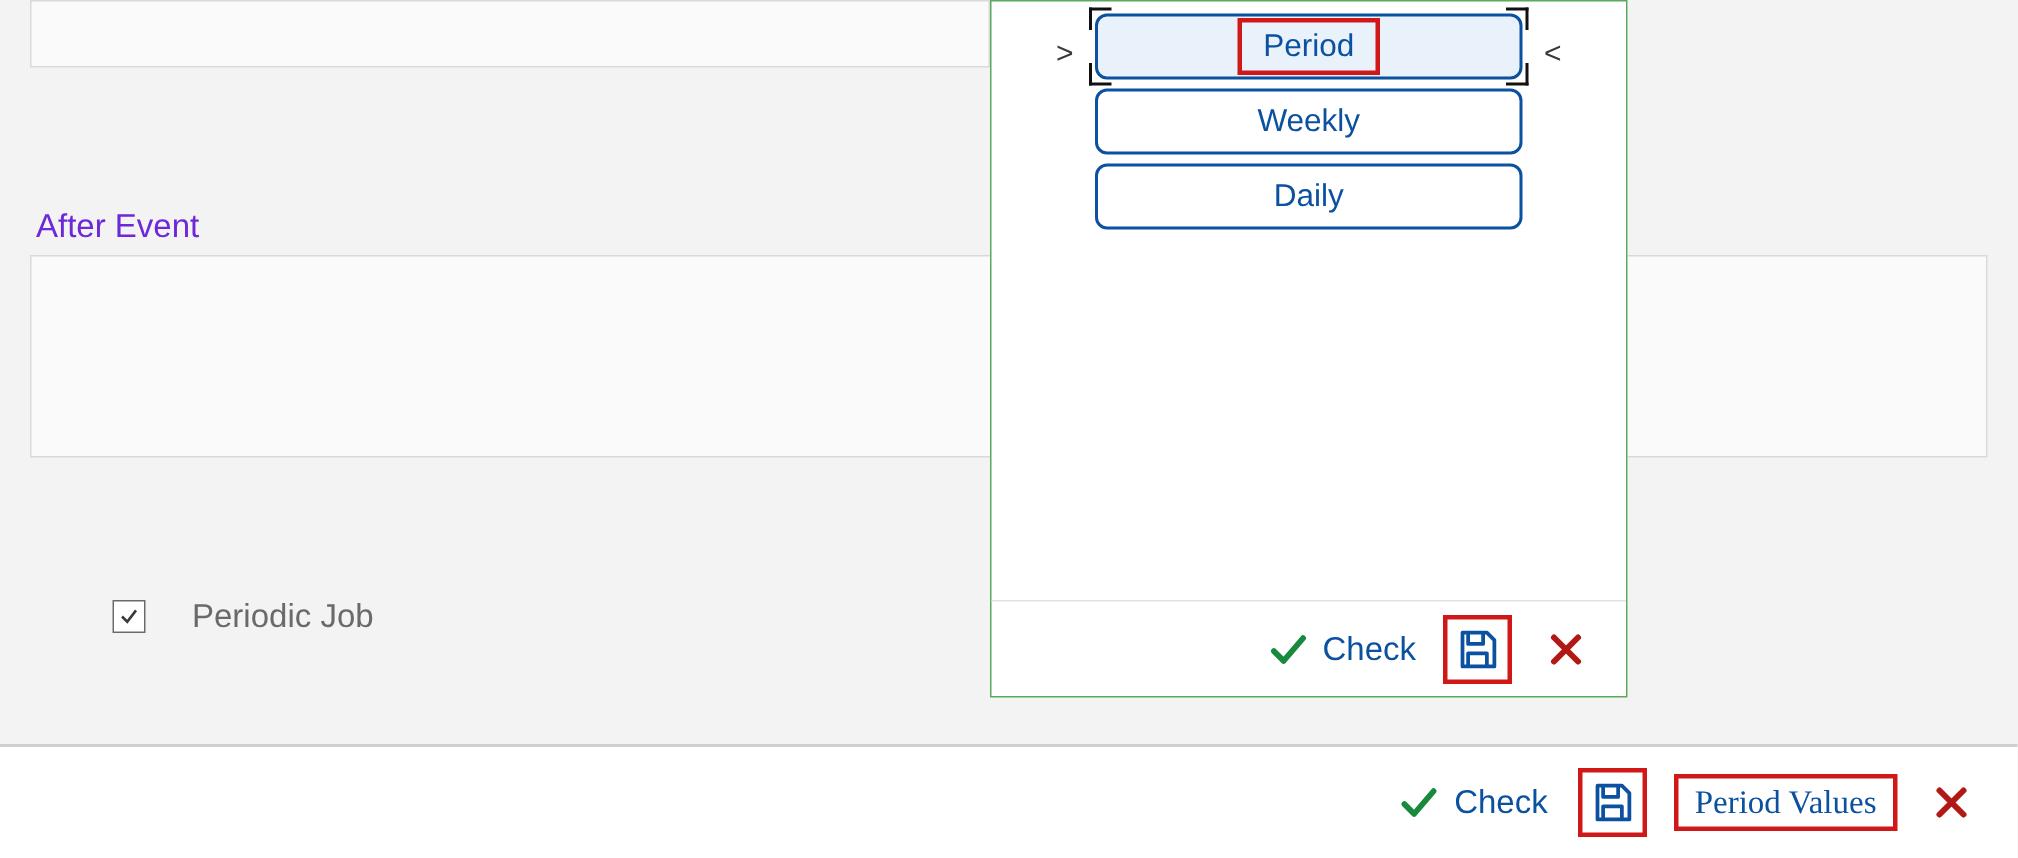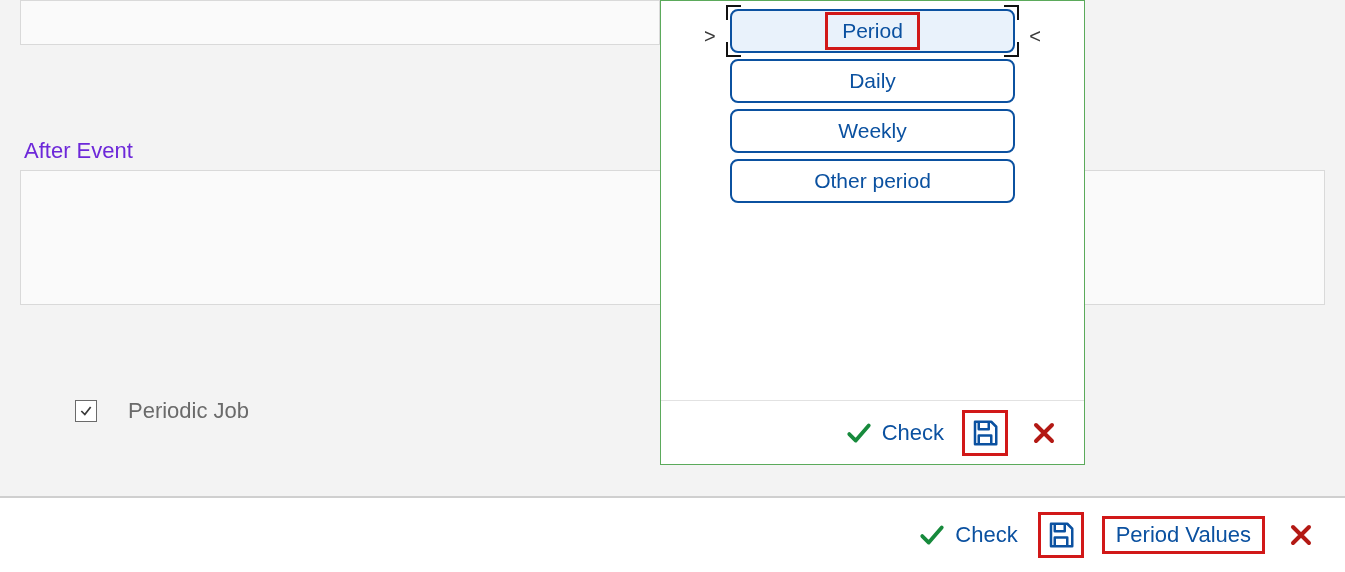--- a/index.html
+++ b/index.html
@@ -195,20 +195,21 @@
 
     .period-values-btn, .restrictions-btn {
       color: #0b51a0;
       font-size: 22px;
       cursor: pointer;
       padding: 4px 6px;
     }
     .period-values-wrap {
       position: relative;
       padding: 4px 6px;
+      font-family: Liberation Serif, serif;
     }
     .period-values-highlight {
       position: absolute; inset: -2px;
       border: 3px solid #d11818;
       pointer-events: none;
     }
   </style>
 </head>
 <body>
 
@@ -236,27 +237,24 @@
           <span class="corner tr"></span>
         <span class="corner bl"></span>
           <span class="corner br"></span>
       </div>
       <span>Period</span>
       <span class="highlight-red hourly-highlight"></span>
       <span class="pointer right">&lt;</span>
     </div>
 
     <div class="option-btn">
+      <span>Weekly</span>
+    </div>
+    <div class="option-btn">
       <span>Daily</span>
-    </div>
-    <div class="option-btn">
-      <span>Weekly</span>
-    </div>
-    <div class="option-btn">
-      <span>Other period</span>
     </div>
   </div>
 
   <div class="popup-footer">
     <div class="check-btn">
       <svg class="check-icon-svg" viewBox="0 0 24 24">
           <path d="M3 13 L9 19 L21 5" fill="none" stroke="#178a3c" stroke-width="3.5" stroke-linecap="round" stroke-linejoin="round"></path>
         </svg>
       <span>Check</span>
     </div>

